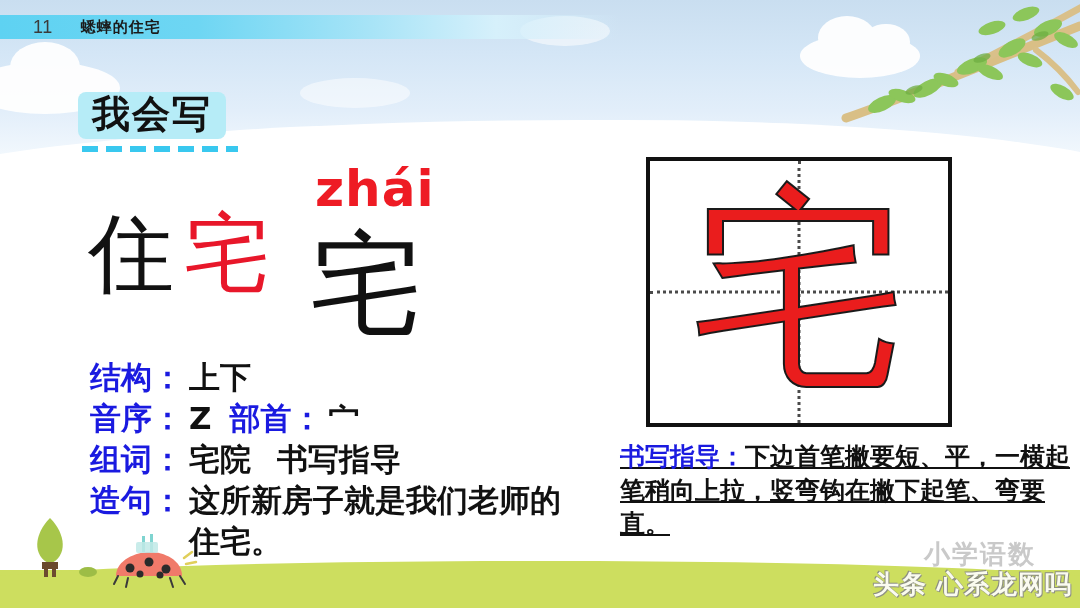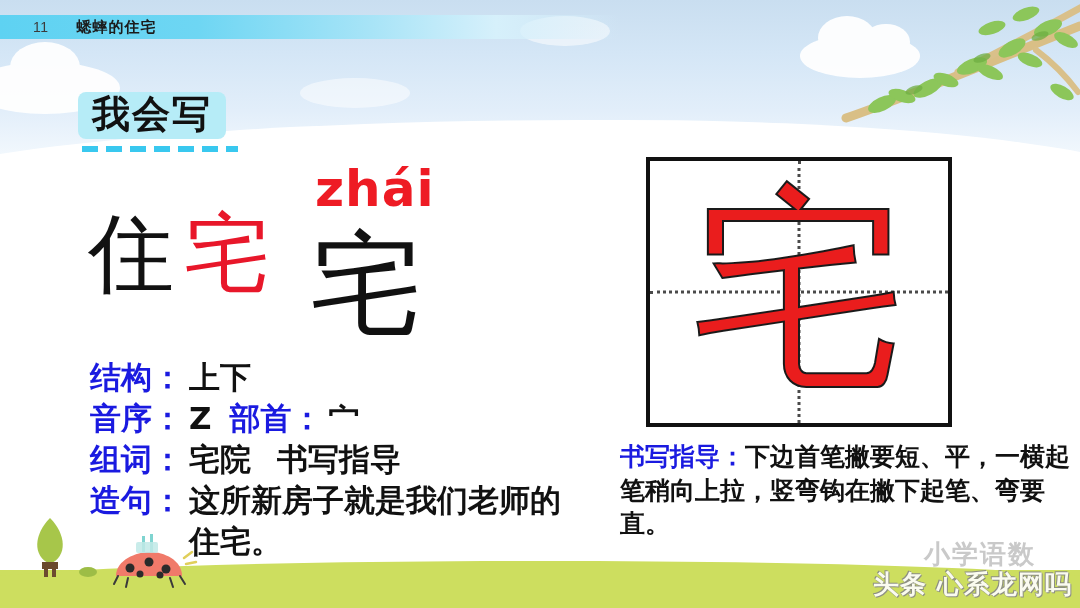--- a/index.html
+++ b/index.html
@@ -48,21 +48,21 @@
     background:#cdde5f; border-radius:50% 50% 0 0 / 100% 100% 0 0;
   }
 
   
   .header-bar {
     position:absolute; left:0; top:15px; width:620px; height:24px;
     background:linear-gradient(90deg,#5ed2f2 0%,#6ed6f3 32%,#a8e4f7 60%,#d6f0fb 80%,rgba(225,244,252,0) 100%);
     display:flex; align-items:center;
   }
   .header-num {
-    margin-left:33px; font-size:14px; color:#3b3b3b; letter-spacing:.5px;
+    margin-left:33px; font-size:18px; color:#3b3b3b; letter-spacing:.5px;
   }
   .header-title {
     margin-left:28px; font-size:15px; color:#1b1b1b; font-weight:bold;
     letter-spacing:1px;
   }
 
   
   .badge-wrap { position:absolute; left:78px; top:92px; }
   .badge {
     background:#b6ecf7; border-radius:8px;
@@ -138,20 +138,21 @@
     -webkit-text-stroke:2px #1a1a1a;
     padding-bottom:6px;
   }
 
   
   .guide {
     position:absolute; left:620px; top:440px; width:450px;
     font-size:25px; font-weight:bold; line-height:1.34;
     font-family:"DejaVu Sans","Liberation Sans",sans-serif;
     color:#111;
+    text-decoration:underline;
   }
   .guide .lbl { color:#1a1ae0; }
 
   
   .branch { position:absolute; right:0; top:0; width:240px; height:130px; }
   .deco-left { position:absolute; left:18px; bottom:16px; width:210px; height:80px; }
 
   .watermark {
     position:absolute; right:8px; bottom:6px;
     font-size:26px; font-weight:bold; color:#ffffff;

